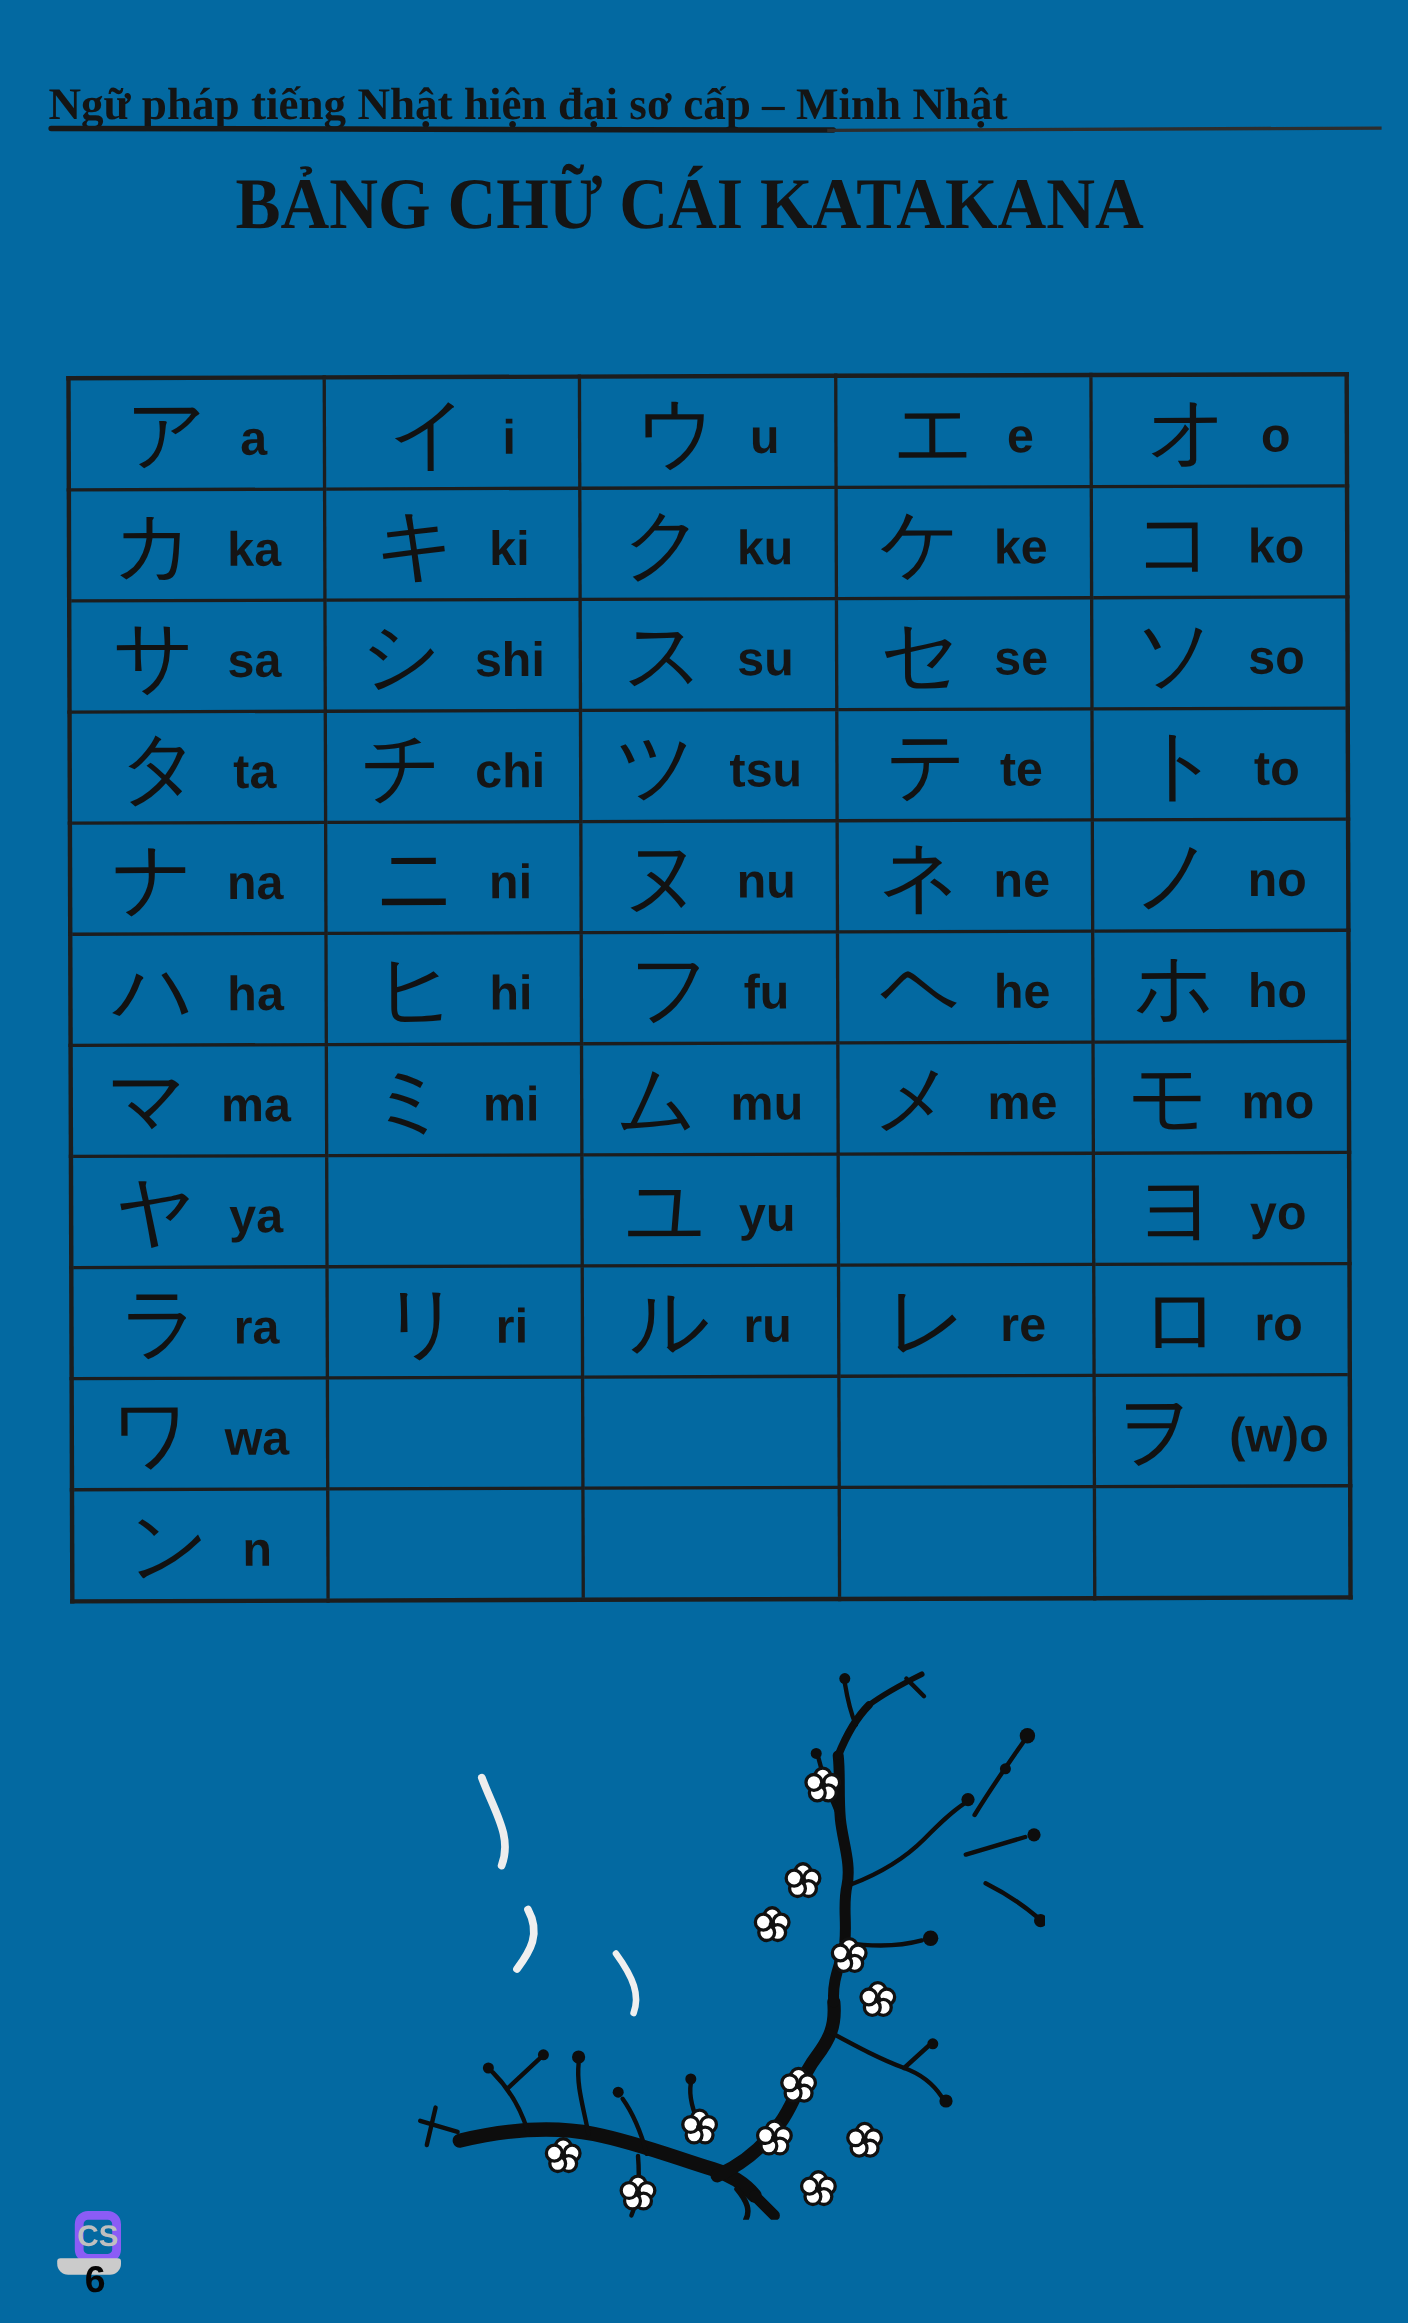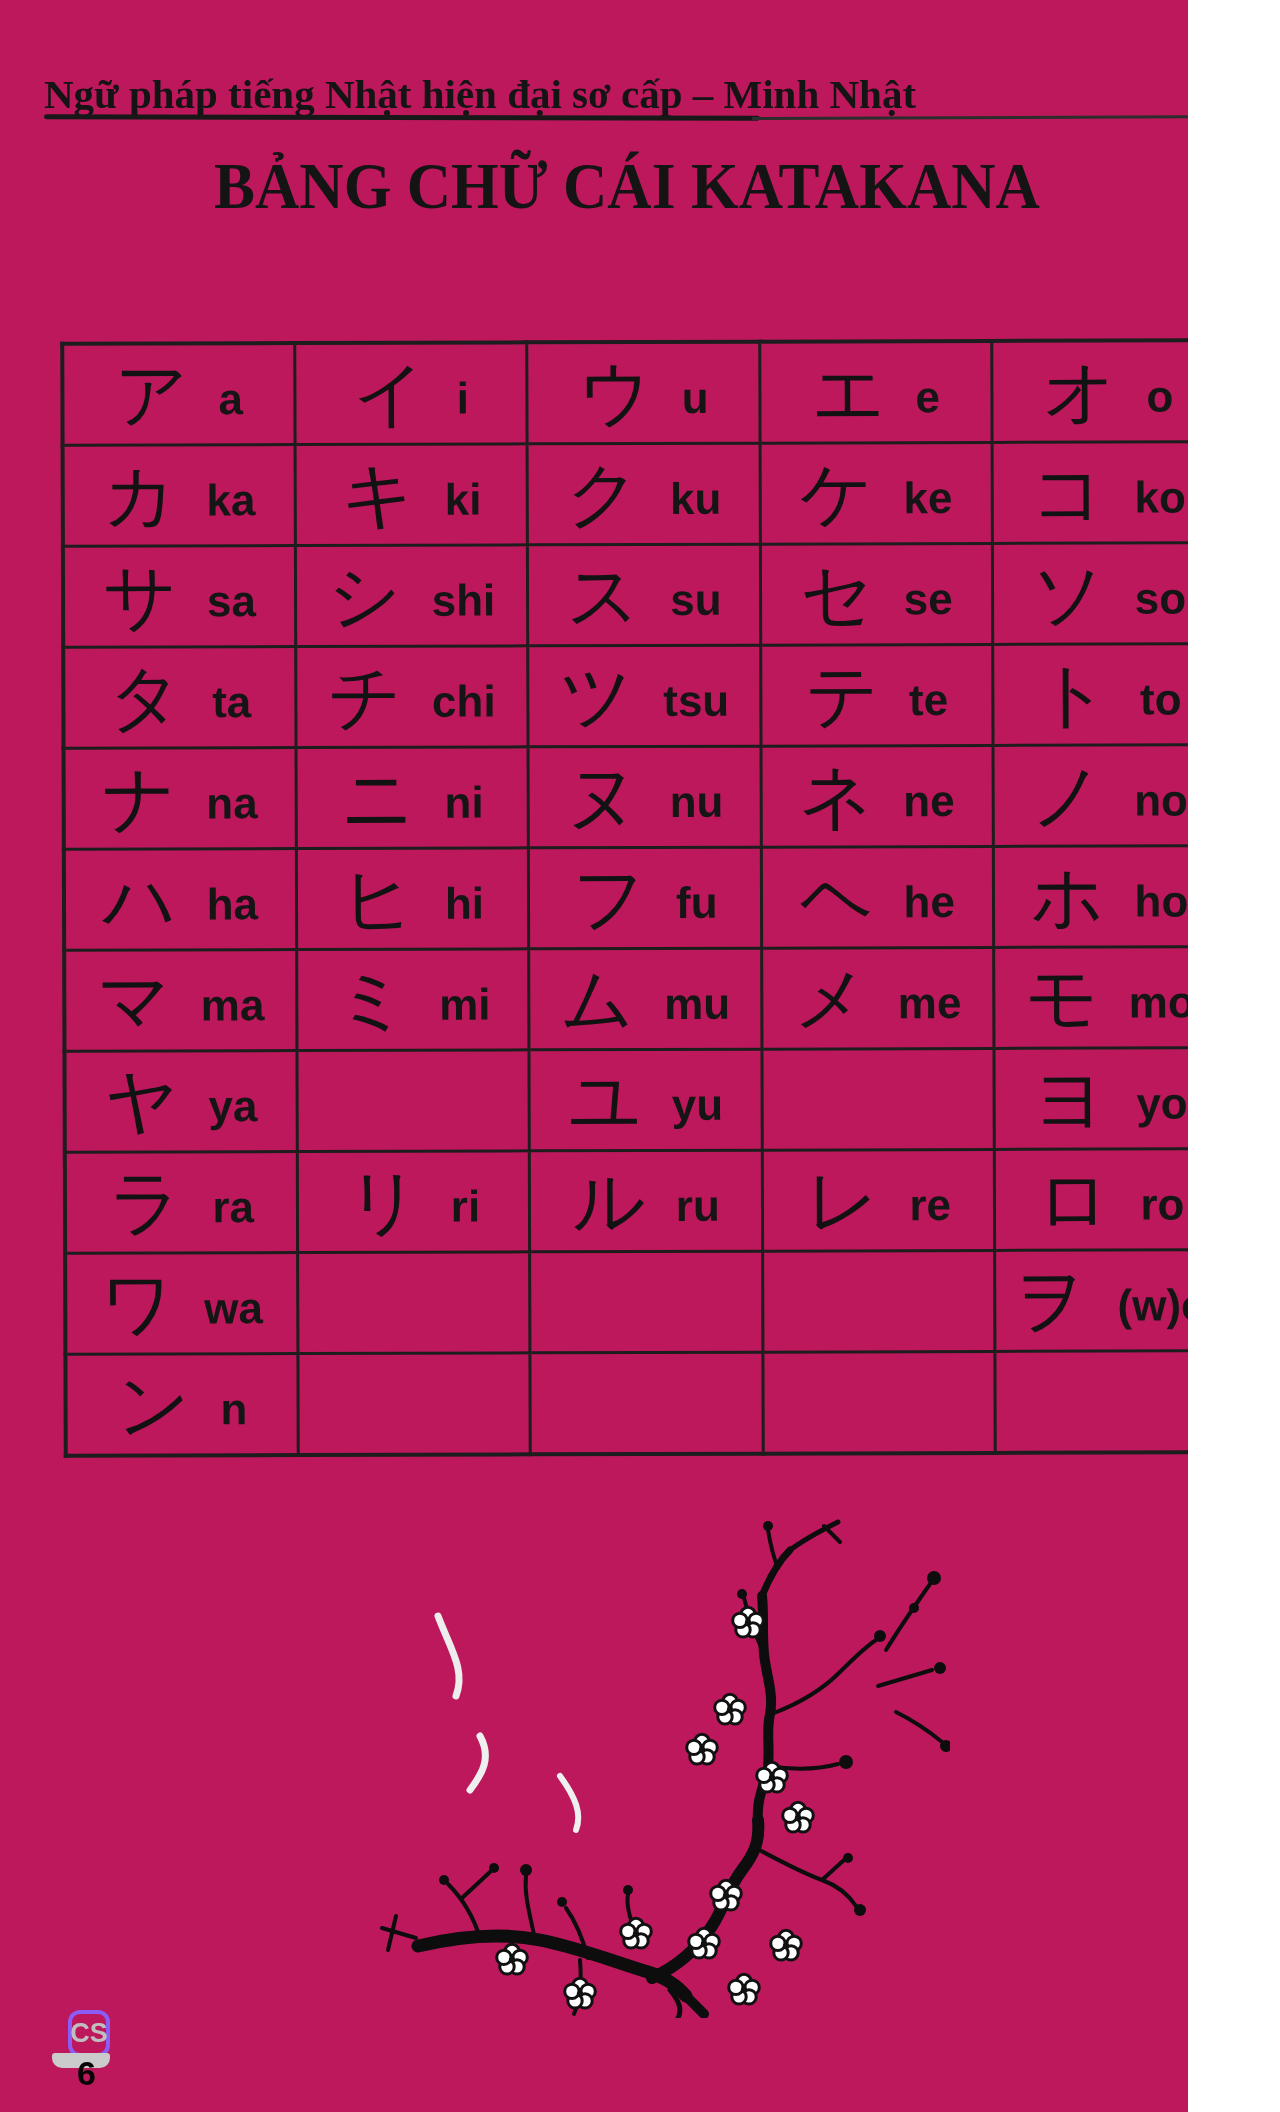--- a/index.html
+++ b/index.html
@@ -1,16 +1,16 @@
 <!DOCTYPE html>
 <html><head>
 <meta charset="utf-8">
 <style>
   html,body{margin:0;padding:0;background:#ffffff;}
-  .page{position:relative;width:1188px;height:2112px;background:#be185d;overflow:hidden;
+  .page{position:relative;width:1280px;height:2112px;background:#0369a1;overflow:hidden;
         font-family:"Liberation Serif",serif;color:#141414;}
 
   
   .book-header{position:absolute;left:44px;top:70px;font-weight:bold;font-size:41px;
                letter-spacing:0;white-space:nowrap;}
   .rule-thick{position:absolute;left:44px;top:115px;width:716px;height:5px;background:#181818;
               border-radius:3px;transform:rotate(0.12deg);}
   .rule-thin{position:absolute;left:752px;top:116px;width:504px;height:3px;background:#2d2d2d;
              transform:rotate(-0.25deg);}
 
@@ -27,21 +27,21 @@
   .cell{display:flex;align-items:center;justify-content:center;height:98px;}
   .kana{font-family:"DejaVu Sans",sans-serif;font-size:72px;line-height:1;color:#121212;}
   .romaji{font-family:"Liberation Sans",sans-serif;font-weight:bold;font-size:44px;
           line-height:1;color:#151515;margin-left:30px;margin-top:10px;}
 
   
   .blossom{position:absolute;left:330px;top:1498px;width:620px;height:520px;}
 
   
   .cs-logo{position:absolute;left:52px;top:2010px;width:58px;height:58px;}
-  .cs-box{position:absolute;left:0;right:0;top:0;bottom:11px;border:4px solid #8b5cf6;
+  .cs-box{position:absolute;left:0;right:0;top:0;bottom:11px;border:8px solid #8b5cf6;
           border-radius:12px;display:flex;align-items:center;justify-content:center;
           font-family:"Liberation Sans",sans-serif;font-weight:bold;font-size:27px;
           color:#bfbfbf;letter-spacing:0px;margin-left:16px;}
   .cs-base{position:absolute;left:0;right:0;bottom:0;height:15px;background:#cbcbcb;
            border-radius:3px 3px 10px 10px;}
   .scan-text{position:absolute;left:130px;top:2017px;font-family:"Liberation Sans",sans-serif;
              font-size:39px;color:#c4c4c4;white-space:nowrap;}
   .page-num{position:absolute;left:77px;top:2054px;font-family:"Liberation Sans",sans-serif;
             font-weight:bold;font-size:34px;color:#050505;z-index:5;}
 </style>

